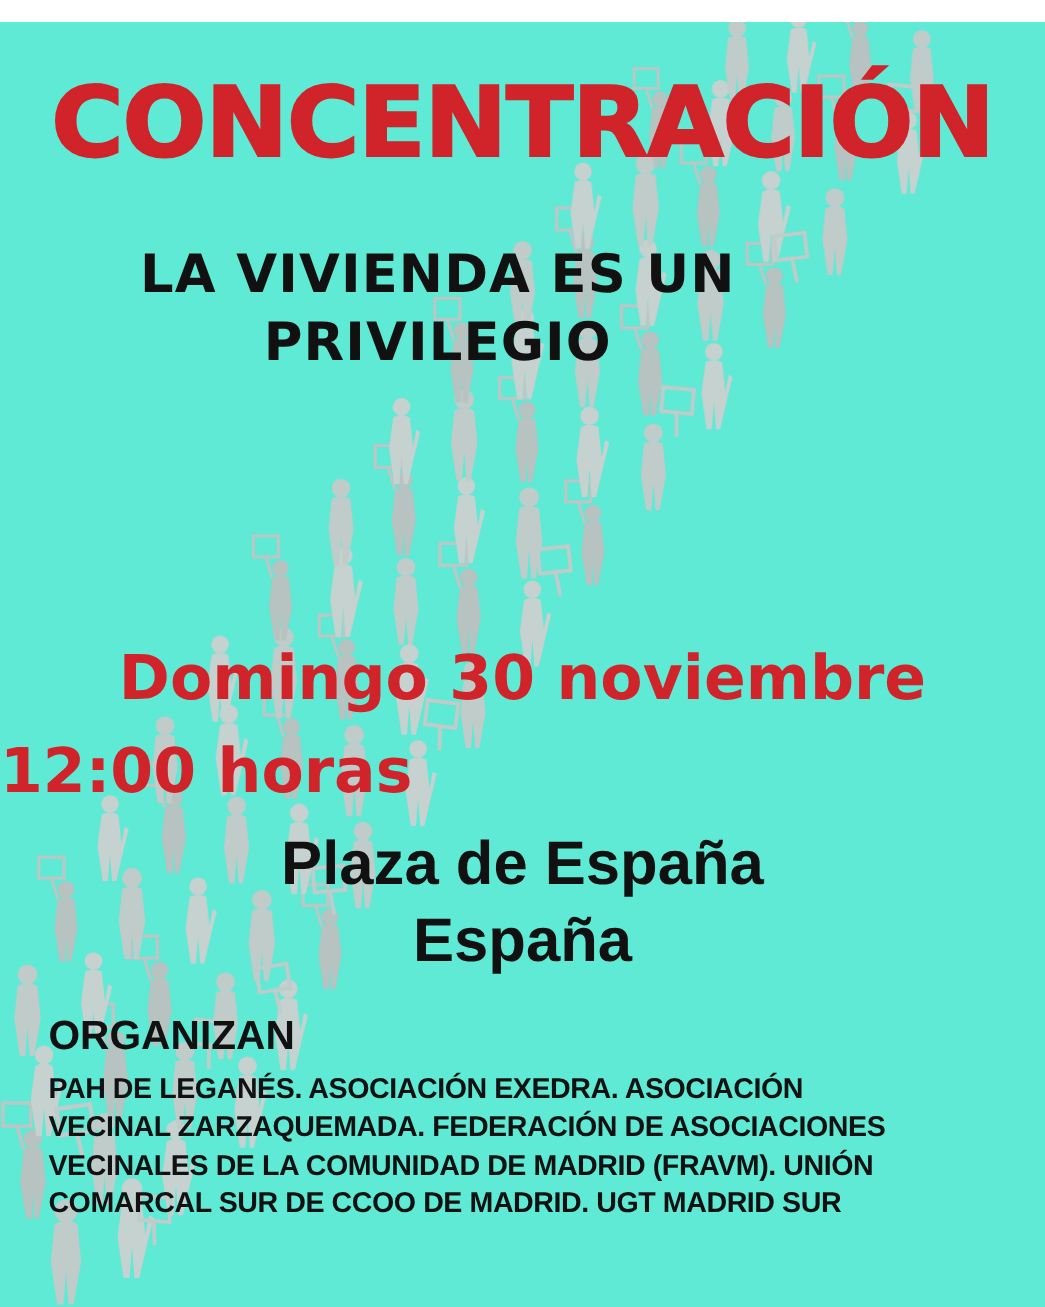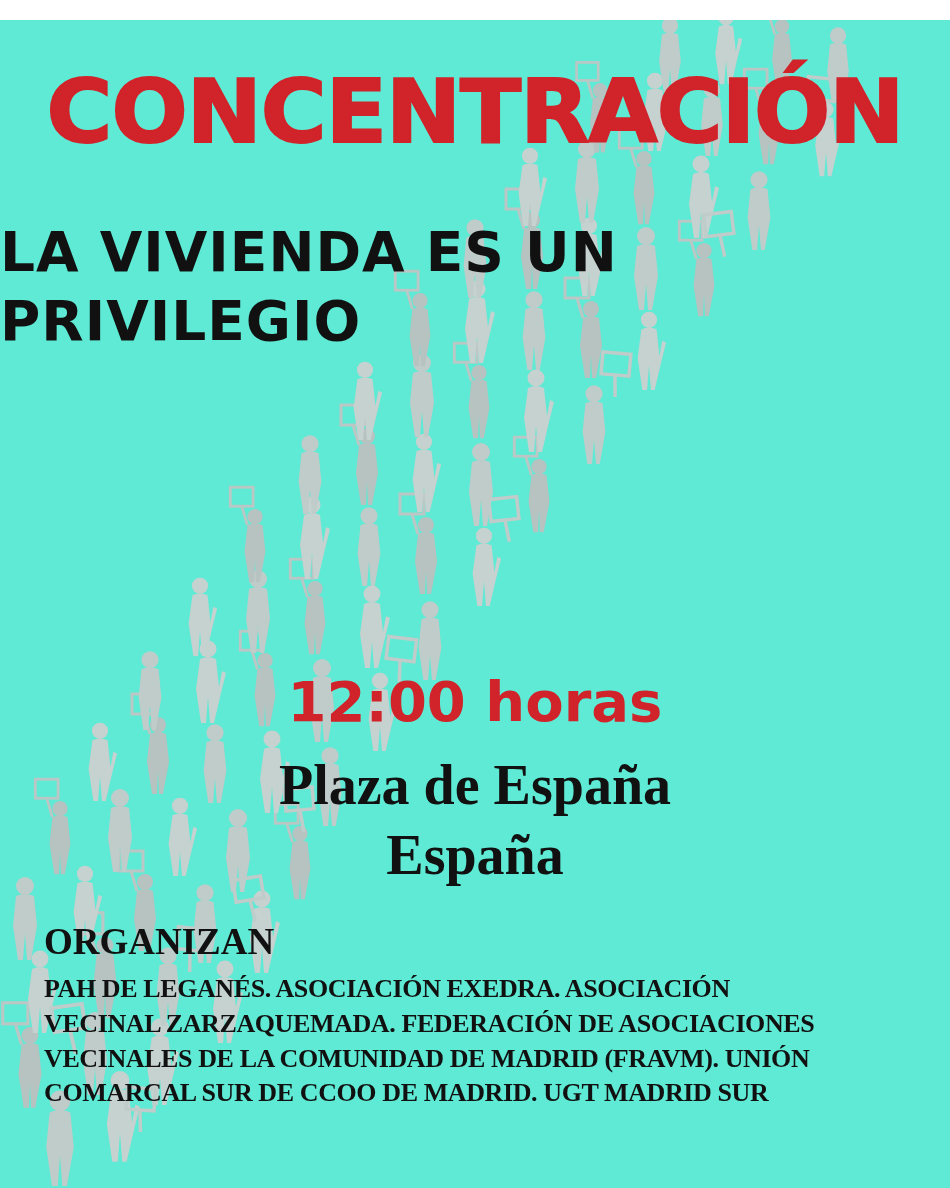--- a/index.html
+++ b/index.html
@@ -60,25 +60,25 @@
     line-height: 1;
     -webkit-text-stroke: 2px #d1232a;
     transform: scaleX(1.02);
   }
 
   .slogan {
     position: absolute;
     left: 0;
     top: 205px;
     width: 796px;
-    text-align: left;
+    text-align: center;
     color: #111111;
     font-family: "DejaVu Sans", sans-serif;
     font-weight: bold;
-    font-size: 55px;
+    font-size: 48px;
     line-height: 1.0;
     letter-spacing: 1px;
   }
   .slogan .line {
     display: block;
     white-space: nowrap;
     margin-bottom: 14px;
   }
 
   .date-line {
@@ -92,50 +92,49 @@
     font-weight: bold;
     font-size: 56px;
     line-height: 1.15;
     letter-spacing: 0px;
   }
   .time-line {
     position: absolute;
     left: 0;
     top: 650px;
     width: 950px;
-    text-align: center;
     color: #d1232a;
     font-family: "DejaVu Sans", sans-serif;
     font-weight: bold;
     font-size: 56px;
     line-height: 1.15;
   }
   .place {
     position: absolute;
     left: 0;
     top: 730px;
     width: 950px;
     text-align: center;
     color: #111111;
-    font-family: Liberation Serif, serif;
+    font-family: Liberation Sans, sans-serif;
     font-weight: bold;
     font-size: 56px;
     line-height: 1.25;
   }
   .place .line {
     display: block;
   }
 
   .organizers {
     position: absolute;
     left: 44px;
     top: 900px;
     width: 880px;
     color: #111111;
-    font-family: Liberation Serif, serif;
+    font-family: Liberation Sans, sans-serif;
     font-weight: bold;
   }
   .organizers .org-title {
     font-size: 37px;
     letter-spacing: 0px;
     line-height: 1.2;
     margin-bottom: 8px;
   }
   .organizers .org-body {
     font-size: 26px;
@@ -433,20 +432,21 @@
 
   <div class="content">
 
     <div class="headline">CONCENTRACIÓN</div>
 
     <div class="slogan">
       <span class="line">LA VIVIENDA ES UN</span>
       <span class="line">PRIVILEGIO</span>
     </div>
 
+    <div class="date-line">Domingo 30 noviembre</div>
 
     <div class="time-line">12:00 horas</div>
 
     <div class="place">
       <span class="line">Plaza de España</span>
       <span class="line">España</span>
     </div>
 
     <div class="organizers">
       <div class="org-title">ORGANIZAN</div>

